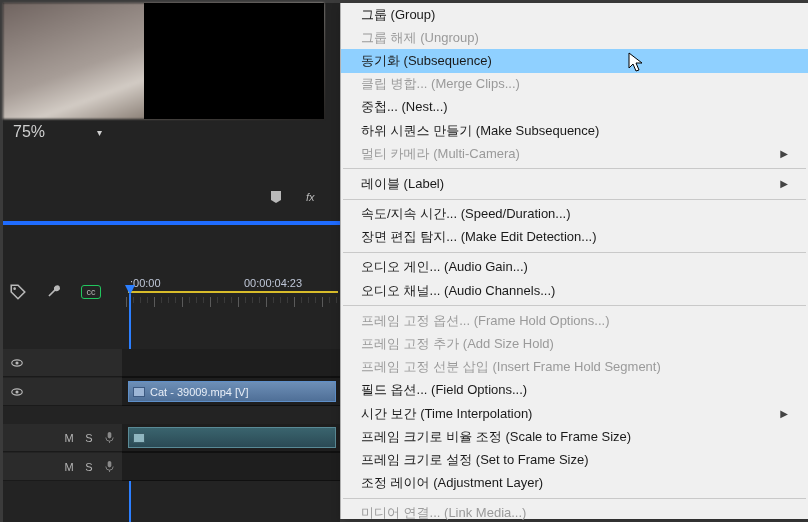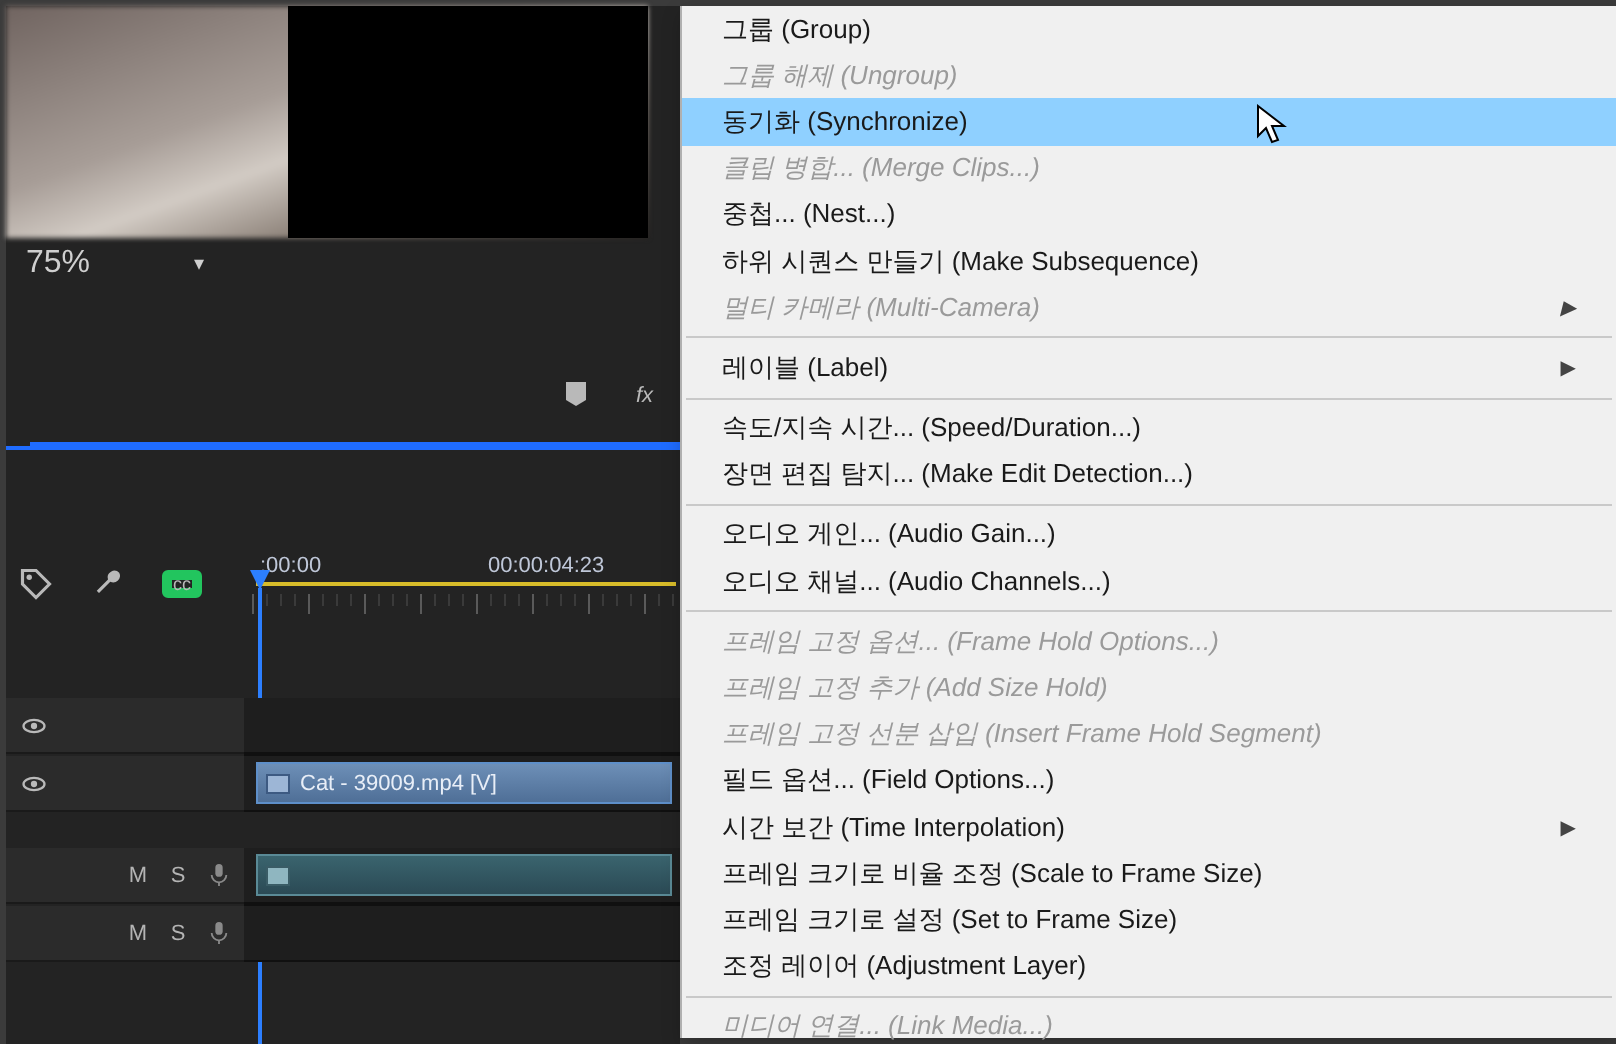--- a/index.html
+++ b/index.html
@@ -6,21 +6,21 @@
   html, body { width: 808px; height: 522px; font-family: "Segoe UI", "Malgun Gothic", Arial, sans-serif; font-size: 13px; overflow: hidden; background: #fff; }
   .frame { position: relative; width: 808px; height: 522px; border: 3px solid #3b3b3b; background: #232323; }
   
   .preview { position: absolute; left: 0; top: 0; width: 337px; height: 143px; background: #232323; }
   .preview .thumb { position: absolute; left: 0; top: 0; width: 321px; height: 116px; background: linear-gradient(160deg, #706460 0%, #a79d97 40%, #d2cbc4 55%, #8c8178 72%, #2a2420 100%); filter: blur(1.2px); }
   .preview .black { position: absolute; left: 141px; top: 0; width: 180px; height: 116px; background: #000; }
   .zoom { position: absolute; left: 10px; top: 119px; width: 90px; height: 20px; color: #cfcfcf; display: flex; align-items: center; }
   .zoom .val { font-size: 16px; }
   .zoom .chev { margin-left: 52px; font-size: 10px; color: #cfcfcf; }
 
-  .dark-row { position: absolute; left: 12px; top: 168px; width: 337px; height: 52px; background: #232323; display: flex; align-items: center; justify-content: flex-end; padding-right: 18px; gap: 22px; }
+  .dark-row { position: absolute; left: 0; top: 168px; width: 337px; height: 52px; background: #232323; display: flex; align-items: center; justify-content: flex-end; padding-right: 18px; gap: 22px; }
   .dark-row .hl { position: absolute; left: 0; bottom: 0; width: 337px; height: 2px; background: #1f6cff; }
   .ic { width: 16px; height: 16px; display: flex; align-items: center; justify-content: center; color: #b9b9b9; }
   .shield svg, .fx svg { width: 16px; height: 16px; }
 
   
   .panel { position: absolute; left: 0; top: 220px; width: 337px; height: 299px; background: #232323; }
   .blue-top { position: absolute; left: 0; top: 0; width: 337px; height: 2px; background: #1f6cff; }
 
   .toolrow { position: absolute; left: 6px; top: 60px; display: flex; align-items: center; gap: 18px; color: #b9b9b9; }
   .toolrow .ic { width: 18px; height: 18px; }
@@ -55,21 +55,21 @@
   .bigarea.spacer { top: 183px; height: 18px; background: #232323; width: 337px; left: 0; }
 
   .clip { position: absolute; left: 6px; top: 3px; height: 21px; border: 1px solid #5e8fc9; background: linear-gradient(#6d8fb7, #4f6f97); display: flex; align-items: center; font-size: 11px; color: #e8eef7; padding-left: 4px; width: 208px; overflow: hidden; }
   .clip .cicon { width: 12px; height: 10px; background: #9db6d6; margin-right: 5px; border: 1px solid #3d5a82; }
   .aclip { position: absolute; left: 6px; top: 3px; height: 21px; width: 208px; background: linear-gradient(#3a646e 0%, #2b4a55 100%); border: 1px solid #5a8a96; display: flex; align-items: center; padding-left: 4px; }
   .aclip .cicon { width: 12px; height: 10px; background: #8fb6c0; margin-right: 5px; border: 1px solid #3a5c66; }
 
   
   .menu { position: absolute; left: 337px; top: 0; width: 468px; height: 516px; background: #f0f0f0; border-left: 1px solid #b0b0b0; box-shadow: 2px 4px 10px rgba(0,0,0,.25); }
   .menu .item { height: 23.2px; display: flex; align-items: center; padding: 0 20px; font-size: 13px; color: #1a1a1a; white-space: nowrap; }
-  .menu .item.dis { color: #9a9a9a; font-style: italic; }
+  .menu .item.dis { color: #9a9a9a; }
   .menu .item.hov { background: #8fd0ff; }
   .menu .sub { margin-left: auto; font-size: 10px; color: #444; }
   .menu .sep { height: 1px; background: #c9c9c9; margin: 3px 2px; }
 
   .cursor { position: absolute; width: 18px; height: 22px; pointer-events: none; }
   .cursor svg { width: 18px; height: 22px; }
 </style>
 </head>
 <body>
 
@@ -106,21 +106,21 @@
         <svg viewBox="0 0 16 16">
             <path d="M2 2h6l6 6-6 6-6-6z" fill="none" stroke="#b9b9b9" stroke-width="1.4"></path>
             <circle cx="5" cy="5" r="1.2" fill="#b9b9b9"></circle>
           </svg>
       </span>
       <span class="ic">
         <svg viewBox="0 0 16 16">
             <path d="M13 3a3 3 0 0 1-4 4L4 12l-1-1 5-5a3 3 0 0 1 5-3z" fill="#b9b9b9"></path>
           </svg>
       </span>
-      <span class="ic" style="border:5px solid #22c55e;border-radius:3px;font-size:9px;color:#b9b9b9;width:20px;height:14px;line-height:13px;text-align:center;">cc</span>
+      <span class="ic" style="border:1px solid #22c55e;border-radius:3px;font-size:9px;color:#b9b9b9;width:20px;height:14px;line-height:13px;text-align:center;">cc</span>
     </div>
 
     <div class="ruler">
       <span class="t0">:00:00</span>
       <span class="t1">00:00:04:23</span>
       <div class="line"></div>
       <div class="ticks">
           <div class="tick big" style="left: 0px;"></div>
           <div class="tick" style="left: 7px;"></div>
           <div class="tick" style="left: 14px;"></div>
@@ -230,21 +230,21 @@
   </div>
 
   <div class="menu" id="ctx">
       <div class="item">
         <span>그룹 (Group)</span>
       </div>
       <div class="item dis">
         <span>그룹 해제 (Ungroup)</span>
       </div>
       <div class="item hov">
-        <span>동기화 (Synchronize)</span>
+        <span>동기화 (Subsequence)</span>
       </div>
       <div class="item dis">
         <span>클립 병합... (Merge Clips...)</span>
       </div>
       <div class="item">
         <span>중첩... (Nest...)</span>
       </div>
       <div class="item">
         <span>하위 시퀀스 만들기 (Make Subsequence)</span>
       </div>

